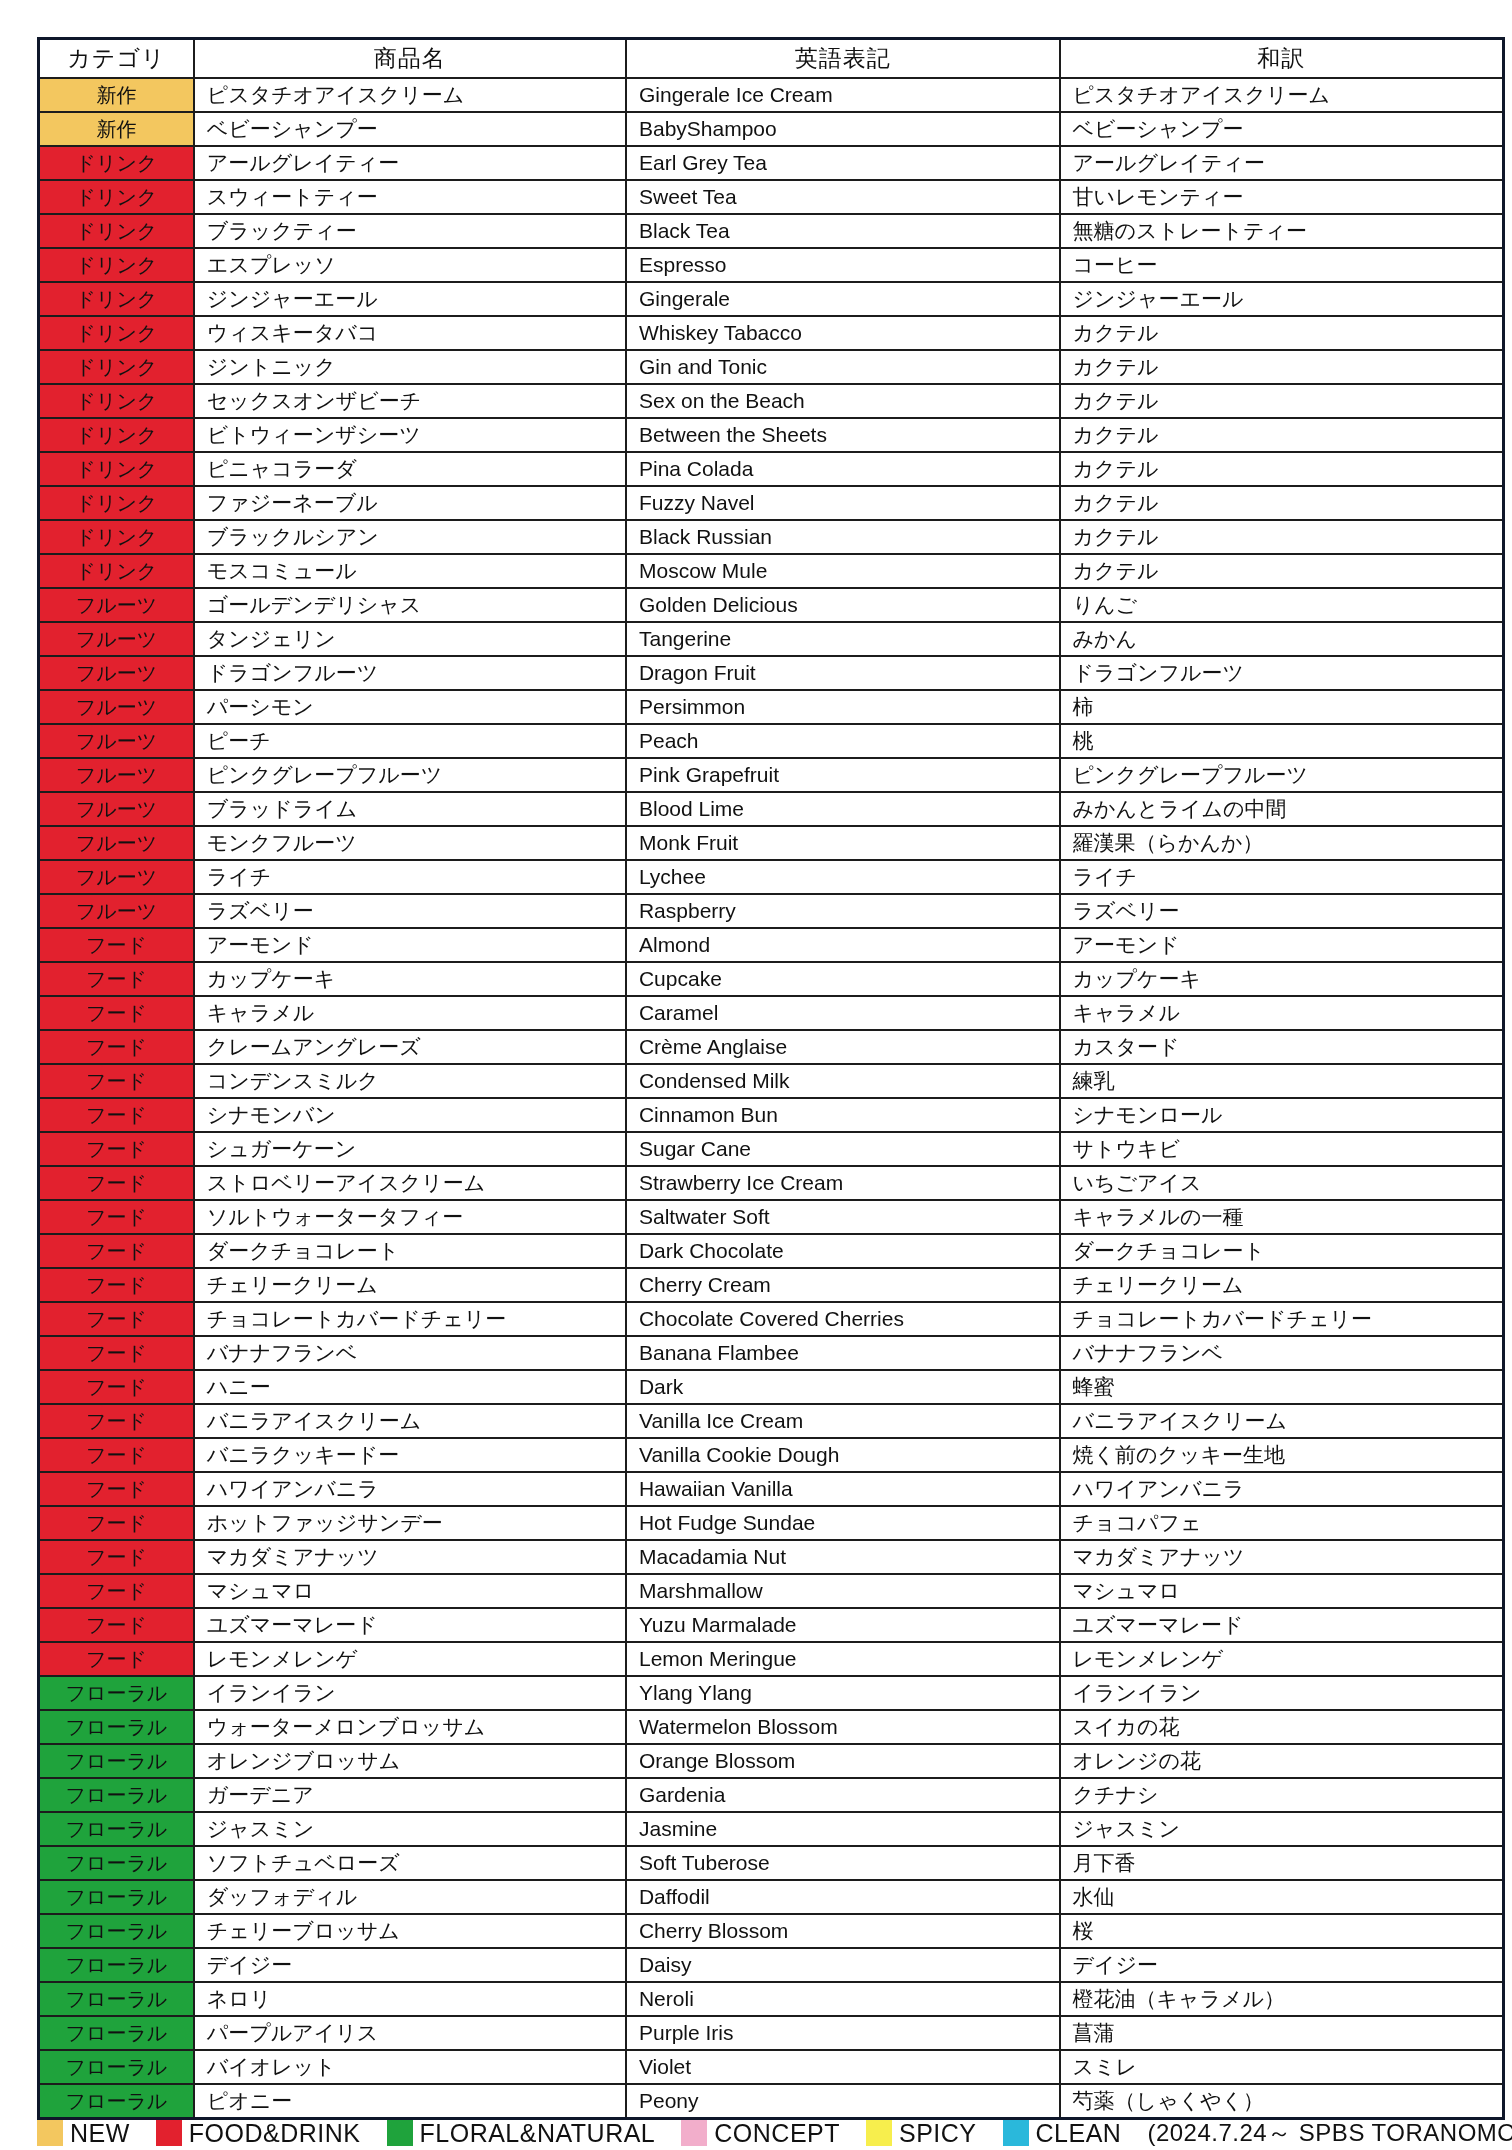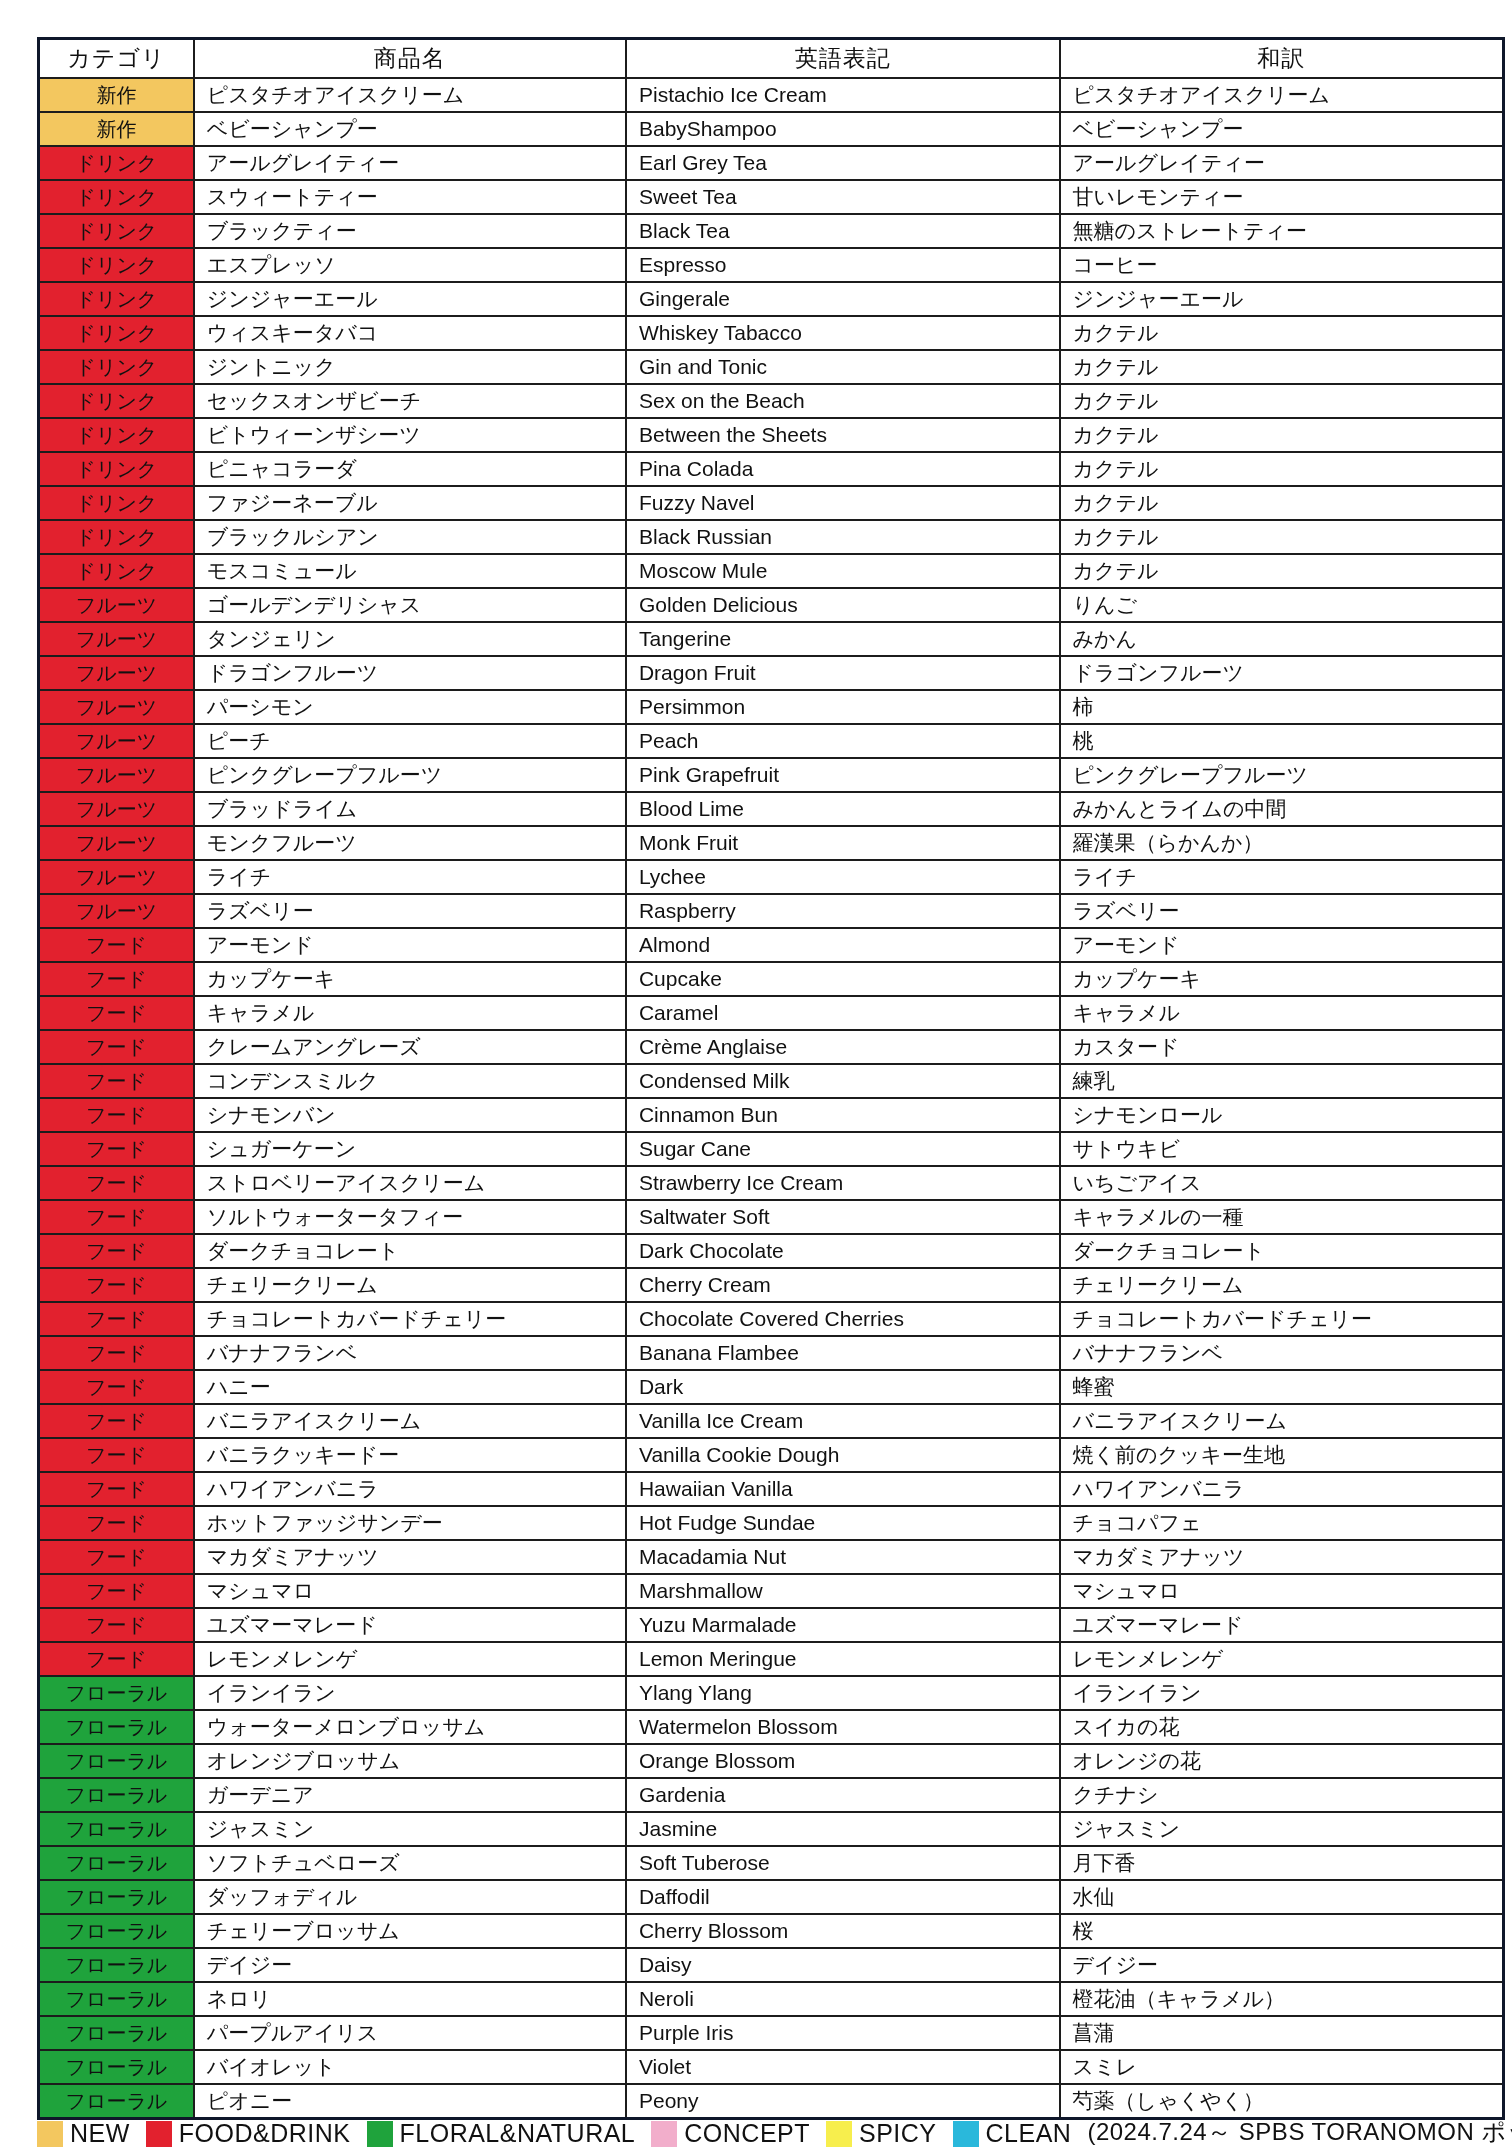--- a/index.html
+++ b/index.html
@@ -26,21 +26,21 @@
     border:2px solid #1c1c1c;height:30px;
     font-size:21px;font-weight:normal;
     padding:1px 4px 1px 12px;text-align:left;
     white-space:nowrap;overflow:hidden;
   }
   .product-table td.cat{
     text-align:center;padding:1px 0;font-size:20px;
   }
   .legend{
     position:absolute;left:37px;right:8px;top:2118px;height:30px;
-    display:flex;align-items:flex-end;gap:16px;
+    display:flex;align-items:center;gap:26px;
     font-size:25px;letter-spacing:0.5px;
   }
   .legend-item{display:flex;align-items:center;gap:7px;}
   .swatch{width:26px;height:26px;display:inline-block;}
   .legend-note{margin-left:auto;font-size:24px;white-space:nowrap;}
 </style>
 </head>
 <body>
 
 <div class="sheet">
@@ -56,21 +56,21 @@
         <th>カテゴリ</th>
         <th>商品名</th>
         <th>英語表記</th>
         <th>和訳</th>
       </tr>
     </thead>
     <tbody>
         <tr>
           <td class="cat" style="background: rgb(243, 199, 95);">新作</td>
           <td class="name">ピスタチオアイスクリーム</td>
-          <td class="eng">Pistachio Ice Cream</td>
+          <td class="eng">Gingerale Ice Cream</td>
           <td class="ja">ピスタチオアイスクリーム</td>
         </tr>
         <tr>
           <td class="cat" style="background: rgb(243, 199, 95);">新作</td>
           <td class="name">ベビーシャンプー</td>
           <td class="eng">BabyShampoo</td>
           <td class="ja">ベビーシャンプー</td>
         </tr>
         <tr>
           <td class="cat" style="background: rgb(226, 33, 46);">ドリンク</td>

